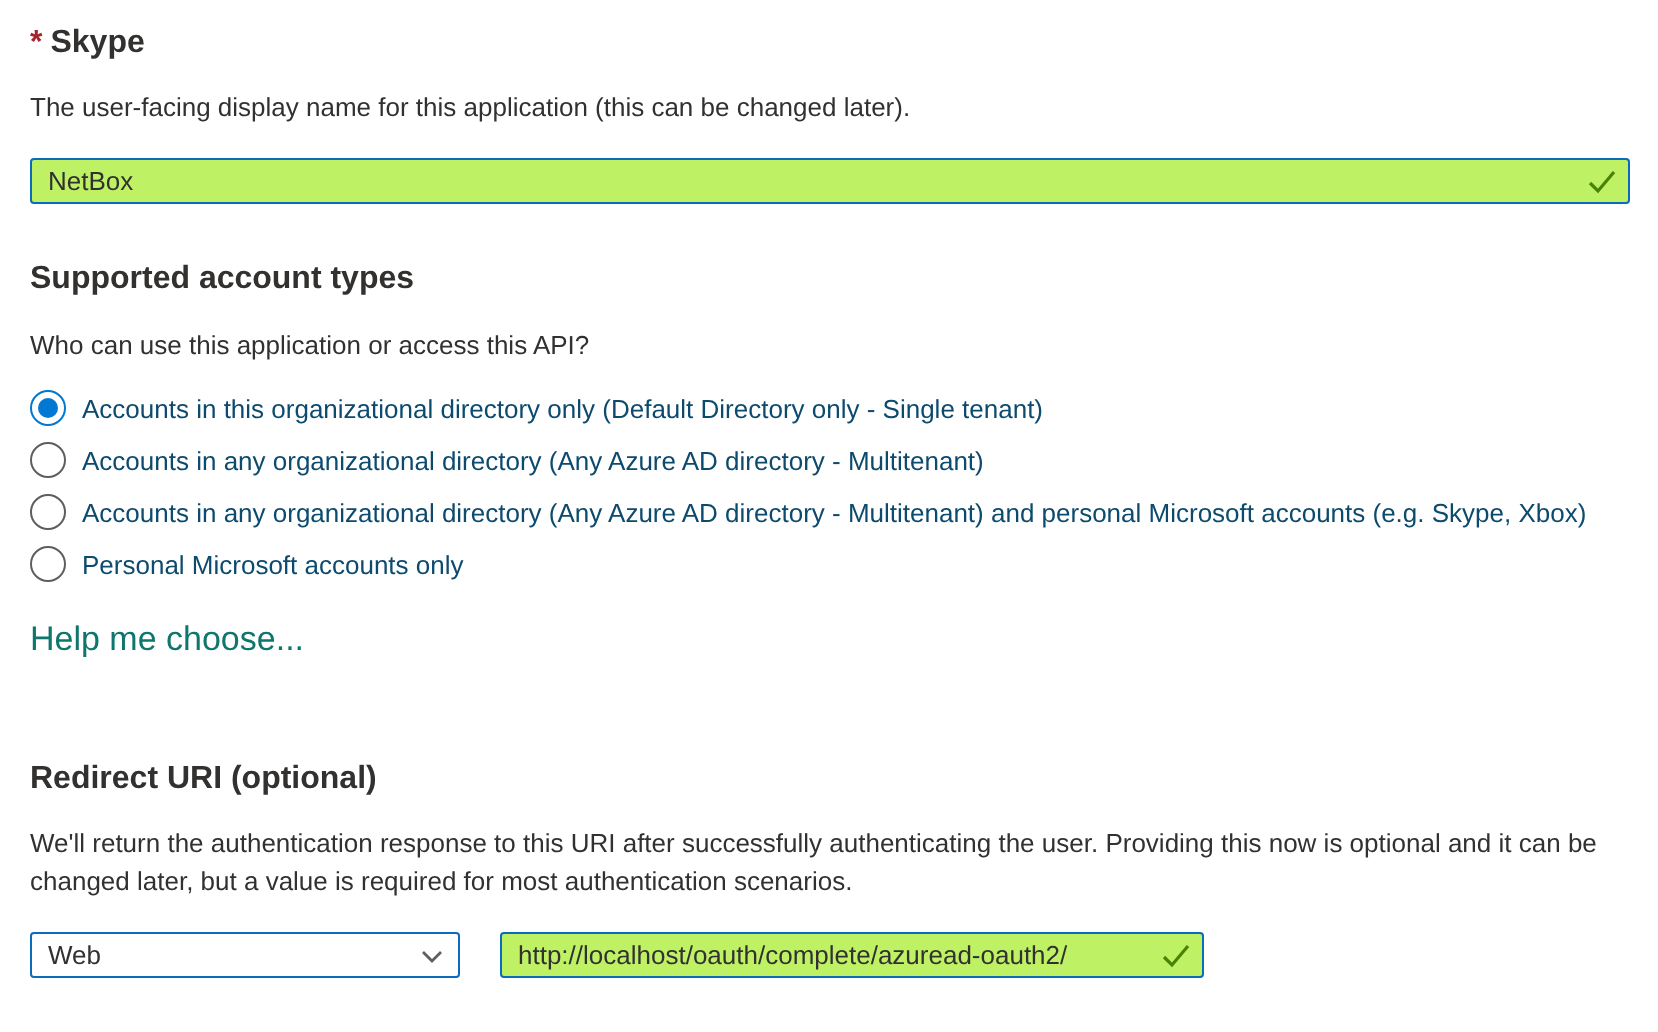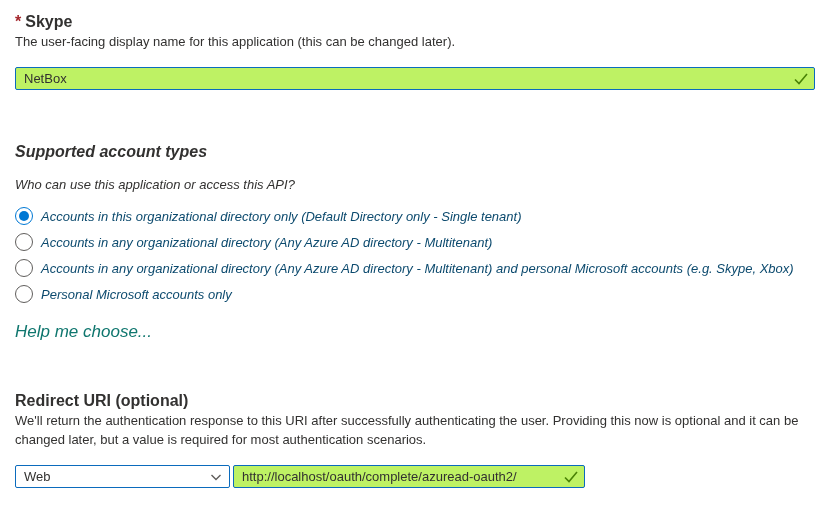--- a/index.html
+++ b/index.html
@@ -16,21 +16,21 @@
     font-size: 16px;
     font-weight: 600;
     line-height: 20px;
     color: #323130;
   }
   .required-star { color: #a4262c; margin-right: 4px; font-weight: 600; }
   .desc {
     font-size: 13px;
     line-height: 19px;
     color: #323130;
-    margin-top: 0;
+    margin-top: 12px;
   }
   .field-wrap {
     position: relative;
     margin-top: 16px;
   }
   .text-input {
     width: 100%;
     height: 23px;
     border: 1px solid #0b6bbd;
     border-radius: 2px;
@@ -43,21 +43,21 @@
   }
   .validation-check {
     position: absolute;
     right: 7px;
     top: 50%;
     transform: translateY(-50%);
     display: flex;
     align-items: center;
     pointer-events: none;
   }
-  .account-types { margin-top: 52px; font-style: italic; }
+  .account-types { margin-top: 28px; }
   .question {
     font-size: 13px;
     line-height: 17px;
     margin-top: 14px;
   }
   .radio-group { margin-top: 10px; }
   .radio-option {
     display: flex;
     align-items: center;
     height: 26px;
@@ -90,21 +90,21 @@
     font-size: 17px;
     line-height: 17px;
     color: #0f766e;
     text-decoration: none;
     cursor: pointer;
   }
   .redirect-section { margin-top: 50px; }
   .redirect-desc { max-width: 800px; }
   .uri-row {
     display: flex;
-    gap: 3px;
+    gap: 20px;
     margin-top: 16px;
     align-items: center;
   }
   .platform-select {
     position: relative;
     width: 215px;
     height: 23px;
     border: 1px solid #0b6bbd;
     border-radius: 2px;
     background: #ffffff;

